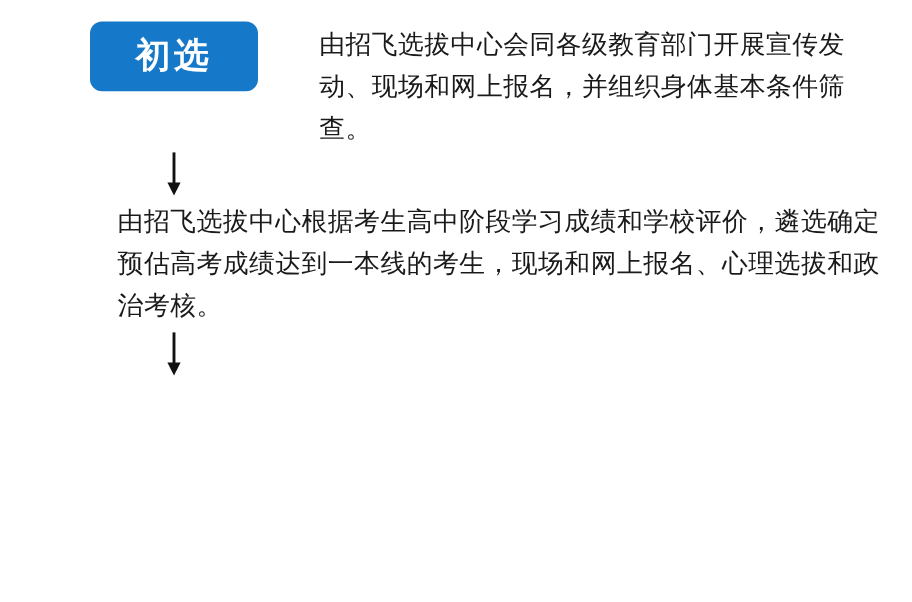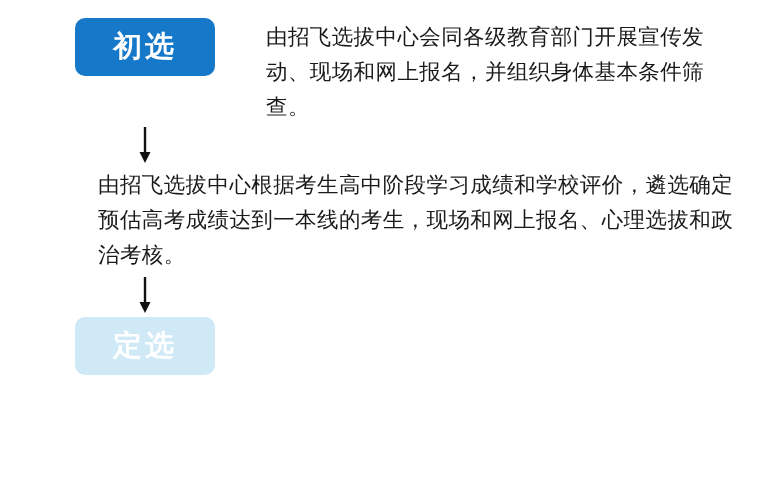--- a/index.html
+++ b/index.html
@@ -85,16 +85,15 @@
   </div>
 
   <div class="gap-2 arrow-wrap">
     <svg class="arrow" width="20" height="40" viewBox="0 0 20 40">
       <line x1="10" y1="2" x2="10" y2="30" stroke="#111111" stroke-width="2.4"></line>
       <polygon points="10,38 4.5,27 15.5,27" fill="#111111"></polygon>
     </svg>
   </div>
 
   <div class="step-row">
-    <div class="badge badge-3">定选</div>
   </div>
 
 </div>
 
 </body></html>

